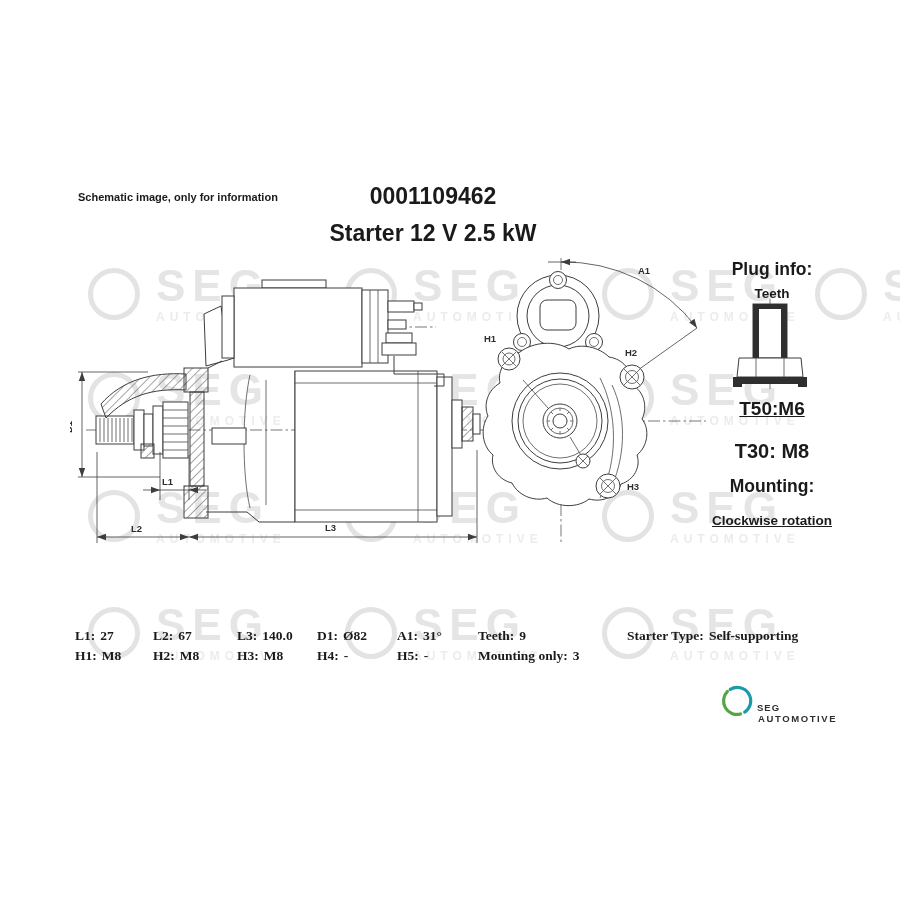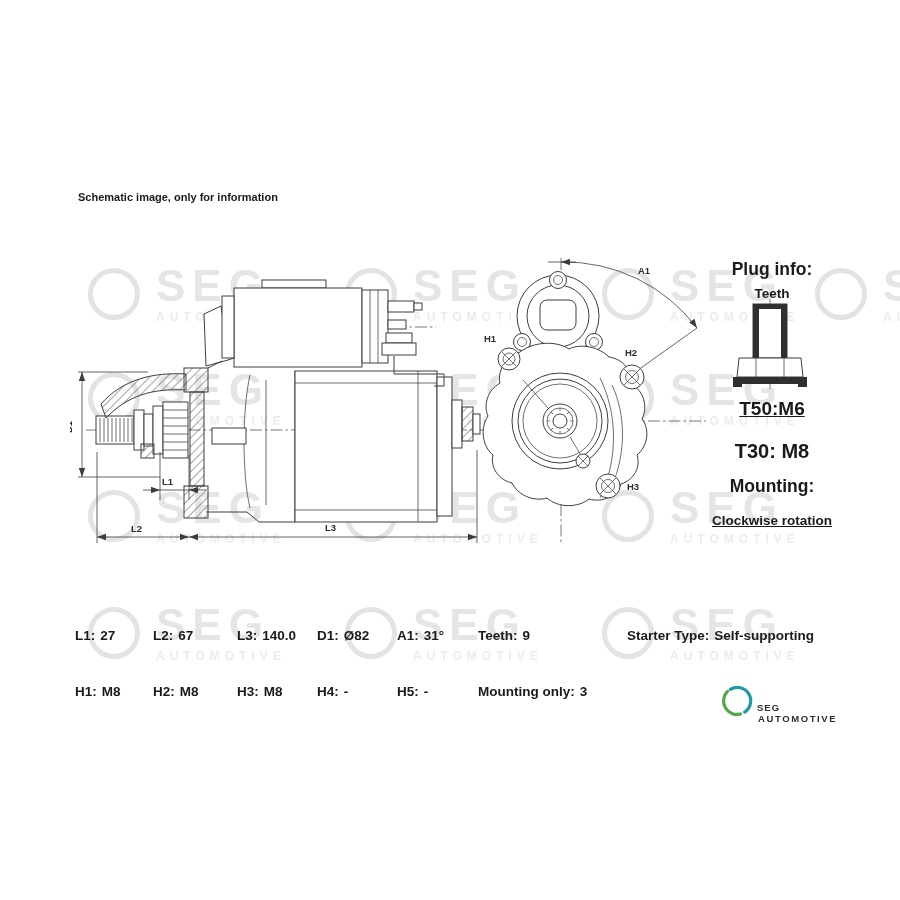--- a/index.html
+++ b/index.html
@@ -28,23 +28,23 @@
   #plug-heading{top:259px;font-size:17.5px;}
   #plug-type{top:286px;font-size:13.5px;}
   #t50{top:398px;font-size:19px;text-decoration:underline;}
   #t30{top:440px;font-size:20px;}
   #rotation-heading{top:476px;font-size:17.5px;}
   #rotation-value{top:513px;font-size:13.5px;text-decoration:underline;}
 
   
   .spec-row{position:absolute;left:75px;display:grid;z-index:1;
             grid-template-columns:78px 84px 80px 80px 81px 149px auto;
-            width:800px;font-size:13.5px;font-weight:bold;line-height:20px;}
+            width:800px;font-size:13.5px;font-weight:bold;line-height:20px;font-family:Liberation Serif, serif;}
   #spec-row1{top:626px;}
-  #spec-row2{top:646px;margin-top:36px;}
+  #spec-row2{top:646px;}
   .spec-value{margin-left:5px;}
 
   
   .ln{stroke:#3d3d3d;stroke-width:1;fill:none;}
   .lt{stroke:#4a4a4a;stroke-width:0.8;fill:none;}
   .fw{fill:#ffffff;stroke:#3d3d3d;stroke-width:1;}
   .cl{stroke:#555;stroke-width:0.8;stroke-dasharray:12 3 2.5 3;fill:none;}
   .dim{stroke:#3d3d3d;stroke-width:0.8;fill:none;}
   .ar{fill:#3d3d3d;stroke:none;}
   .dk{fill:#2f2f2f;stroke:none;}
@@ -144,20 +144,24 @@
         <span class="wm-circle"></span>
         <span class="wm-body">
           <span class="wm-seg">SEG</span>
           <span class="wm-auto">AUTOMOTIVE</span>
         </span>
       </div>
     </div>
 
   <div id="note" class="layer">Schematic image, only for information</div>
 
+  <div id="title-block" class="layer">
+    <div class="title-line">0001109462</div>
+    <div class="title-line" id="product-name">Starter 12 V 2.5 kW</div>
+  </div>
 
   <svg class="layer" style="left:70px;top:255px;" width="420" height="300" viewBox="70 255 420 300">
     <defs>
       <pattern id="hatchA" width="6" height="6" patternUnits="userSpaceOnUse" patternTransform="rotate(45)">
         <line x1="0" y1="0" x2="0" y2="6" stroke="#5a5a5a" stroke-width="1.1"></line>
       </pattern>
     </defs>
 
     <path class="cl" d="M86 430 H484"></path>
     <path class="cl" d="M210 327 H436"></path>

